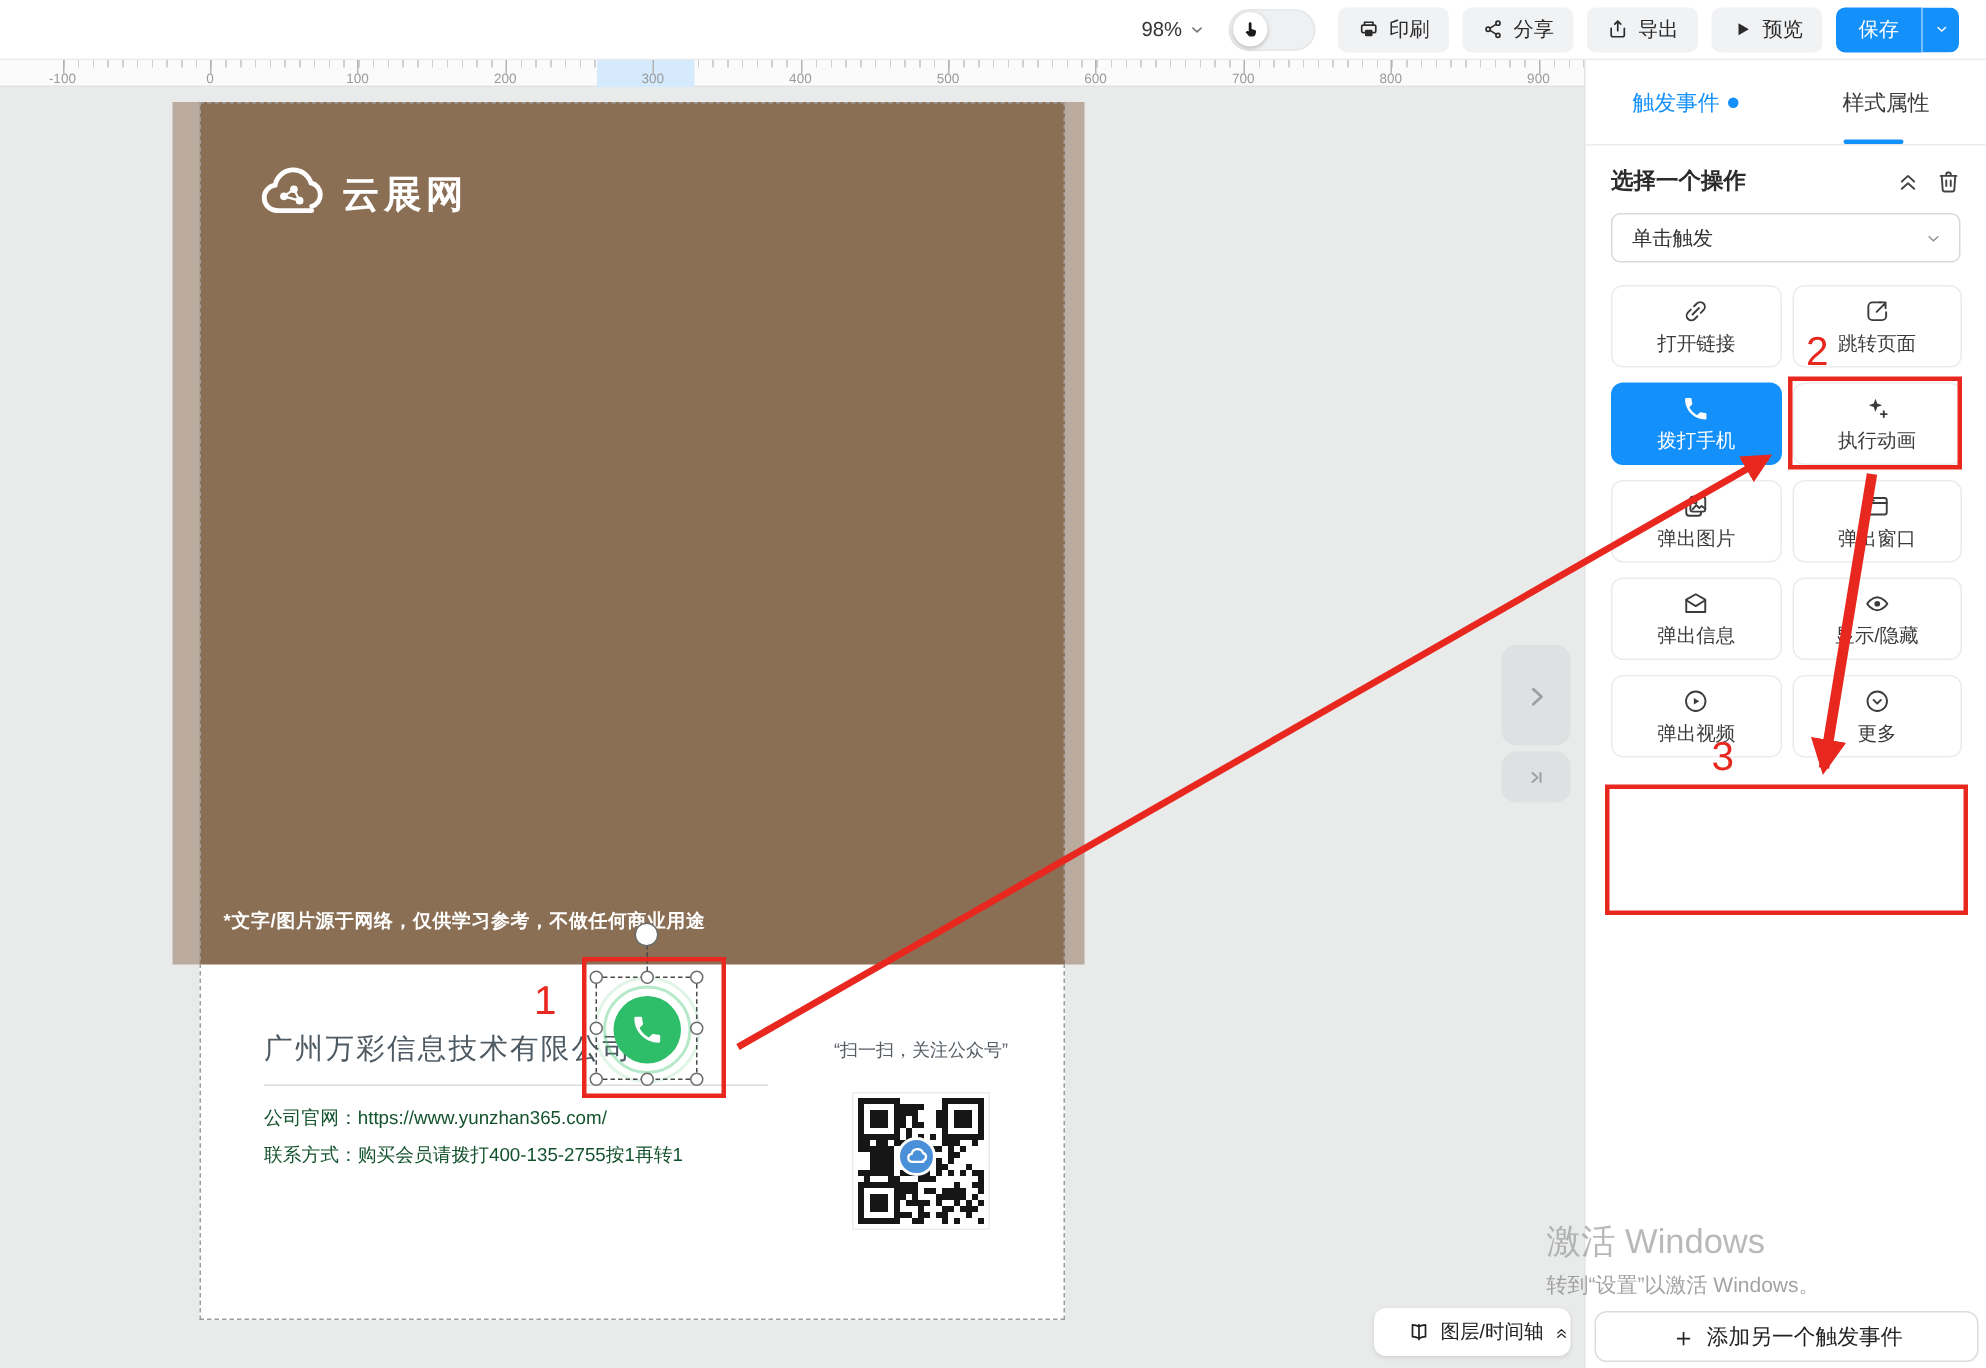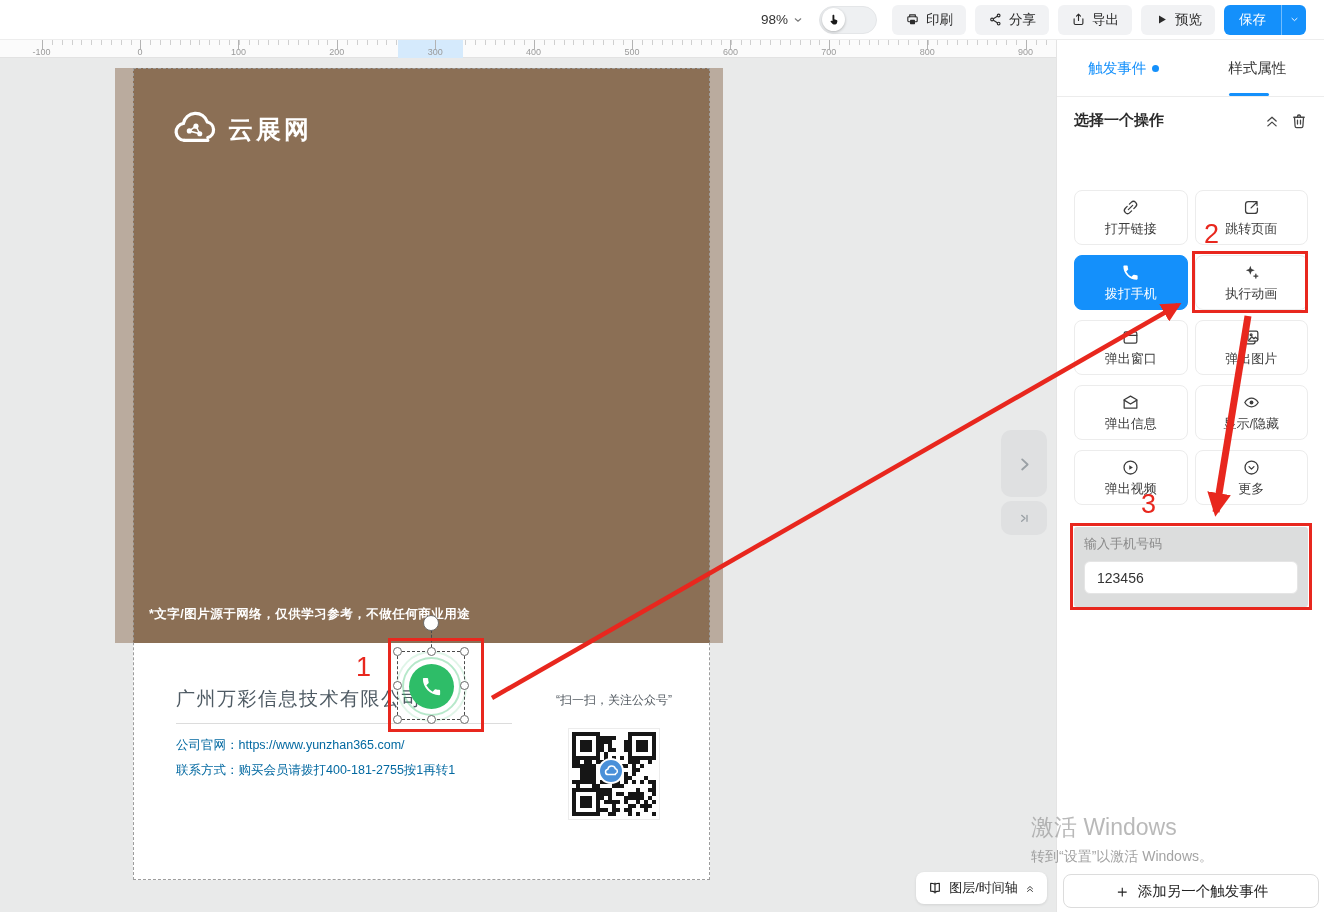--- a/index.html
+++ b/index.html
@@ -52,21 +52,21 @@
     border:1px dashed #9d9d9d;z-index:3;pointer-events:none;}
 
   .brand{position:absolute;left:172px;top:110px;display:flex;align-items:center;gap:10px;z-index:3;}
   .brand-text{color:#fff;font-size:25px;font-weight:600;letter-spacing:3px;}
   .disclaimer{position:absolute;left:149px;top:606px;z-index:3;color:#fff;font-size:12.5px;font-weight:700;letter-spacing:.5px;}
 
   .company{position:absolute;left:176px;top:686px;z-index:3;width:360px;}
   .company .cn{font-size:19px;color:#4e5a63;letter-spacing:1.5px;}
   .company .en{font-size:13.5px;color:#6a7580;margin-top:7px;letter-spacing:.2px;}
   .company .divider{width:336px;height:1px;background:#dcdcdc;margin-top:11px;}
-  .company .line{font-size:12.5px;color:#0369a1;line-height:25px;}
+  .company .line{font-size:12.5px;color:#14532d;line-height:25px;}
   .company .lines{margin-top:9px;}
 
   .qrcap{position:absolute;left:556px;top:692px;z-index:3;font-size:12px;color:#555c63;}
   .qr{position:absolute;left:568px;top:728px;width:92px;height:92px;background:#fff;
     border:1px solid #ececec;z-index:3;padding:3px;}
   .qr-inner{position:relative;width:84px;height:84px;}
   .qr-cell{position:absolute;width:4px;height:4px;background:#161616;}
   .qr-logo{position:absolute;left:29px;top:29px;width:26px;height:26px;border-radius:50%;
     background:#4a90d9;border:2px solid #fff;display:flex;align-items:center;justify-content:center;}
   .qr-logo svg{width:15px;height:12px;}
@@ -88,21 +88,21 @@
     background:#dfe0e1;z-index:4;display:flex;align-items:center;justify-content:center;cursor:pointer;}
   .pagenav-last{position:absolute;left:1001px;top:501px;width:46px;height:34px;border-radius:10px;
     background:#dfe0e1;z-index:4;display:flex;align-items:center;justify-content:center;cursor:pointer;}
   .pagenav-next svg,.pagenav-last svg{fill:none;stroke:#9aa0a5;stroke-width:2;stroke-linecap:round;stroke-linejoin:round;}
   .pagenav-next svg{width:22px;height:22px;}
   .pagenav-last svg{width:16px;height:16px;}
 
   
   .layers-btn{position:absolute;left:916px;top:872px;width:131px;height:32px;background:#fff;
     border:none;border-radius:8px;box-shadow:0 1px 3px rgba(0,0,0,.1);z-index:5;
-    display:flex;align-items:center;justify-content:center;gap:6px;font-size:13px;color:#222;
+    display:flex;align-items:center;justify-content:flex-end;gap:6px;font-size:13px;color:#222;
     cursor:pointer;font-family:inherit;}
   .layers-btn svg{fill:none;stroke:#222;stroke-width:1.7;stroke-linecap:round;stroke-linejoin:round;}
 
   
   .panel{position:absolute;left:1056px;top:40px;width:268px;height:872px;background:#fff;
     border-left:1px solid #e4e4e4;z-index:4;}
   .tabs{position:relative;height:57px;display:flex;border-bottom:1px solid #ececec;}
   .tab{flex:1;display:flex;align-items:center;justify-content:center;font-size:14.5px;color:#3a3a3a;cursor:pointer;gap:6px;}
   .tab.active{color:var(--accent);}
   .tab .dot{width:7px;height:7px;border-radius:50%;background:var(--accent);}
@@ -253,21 +253,21 @@
     </svg>
     <span class="brand-text">云展网</span>
   </div>
   <div class="disclaimer">*文字/图片源于网络，仅供学习参考，不做任何商业用途</div>
 
   <div class="company">
     <div class="cn">广州万彩信息技术有限公司</div>
     <div class="divider"></div>
     <div class="lines" id="info-lines">
         <div class="line">公司官网：https://www.yunzhan365.com/</div>
-        <div class="line">联系方式：购买会员请拨打400-181-2755按1再转1</div>
+        <div class="line">联系方式：购买会员请拨打400-135-2755按1再转1</div>
       </div>
   </div>
 
   <div class="qrcap">“扫一扫，关注公众号”</div>
   <div class="qr">
     <div class="qr-inner" id="qr-inner">
         <div class="qr-cell" style="left: 28px; top: 4px;"></div>
         <div class="qr-cell" style="left: 32px; top: 4px;"></div>
         <div class="qr-cell" style="left: 36px; top: 4px;"></div>
         <div class="qr-cell" style="left: 40px; top: 4px;"></div>
@@ -572,20 +572,26 @@
             <path d="m6.5 12 5.5-5 5.5 5M6.5 18.5l5.5-5 5.5 5"></path>
           </svg>
       </span>
       <span class="head-icon">
         <svg viewBox="0 0 24 24">
             <path d="M5 7h14M10 7V5.5A1.5 1.5 0 0 1 11.5 4h1A1.5 1.5 0 0 1 14 5.5V7m4 0-.8 12a2 2 0 0 1-2 1.9H8.8a2 2 0 0 1-2-1.9L6 7"></path>
             <path d="M10 11v5M14 11v5"></path>
           </svg>
       </span>
     </div>
+    <div class="select">
+      <span>单击触发</span>
+      <svg viewBox="0 0 24 24">
+          <path d="m6 9.5 6 5.5 6-5.5"></path>
+        </svg>
+    </div>
     <div class="agrid" id="action-grid">
         <div class="action-btn">
           <svg class="aicon" viewBox="0 0 24 24">
             <path d="M9.3 14.7 14.7 9.3M7.8 10.6l-2.3 2.3a3.9 3.9 0 0 0 5.6 5.6l2.3-2.3M16.2 13.4l2.3-2.3a3.9 3.9 0 0 0-5.6-5.6l-2.3 2.3"></path>
           </svg>
           <span>打开链接</span>
         </div>
         <div class="action-btn">
           <svg class="aicon" viewBox="0 0 24 24">
             <path d="M15 4.5H8A3.5 3.5 0 0 0 4.5 8v8A3.5 3.5 0 0 0 8 19.5h8a3.5 3.5 0 0 0 3.5-3.5v-3.2"></path>
@@ -598,39 +604,39 @@
             <path d="M6.62 10.79a15.05 15.05 0 0 0 6.59 6.59l2.2-2.2a1 1 0 0 1 1.02-.24c1.12.37 2.33.57 3.57.57a1 1 0 0 1 1 1V20a1 1 0 0 1-1 1C10.61 21 3 13.39 3 4a1 1 0 0 1 1-1h3.5a1 1 0 0 1 1 1c0 1.25.2 2.45.57 3.57a1 1 0 0 1-.25 1.02z" fill="currentColor" stroke="none"></path>
           </svg>
           <span>拨打手机</span>
         </div>
         <div class="action-btn">
           <svg class="aicon" viewBox="0 0 24 24">
             <path d="M10.5 3.5 12 7.6l4.1 1.5-4.1 1.5-1.5 4.1L9 10.6 4.9 9.1 9 7.6z" fill="currentColor" stroke="none"></path>
             <path d="M17.5 14v5M15 16.5h5"></path>
           </svg>
           <span>执行动画</span>
-        </div>
-        <div class="action-btn">
-          <svg class="aicon" viewBox="0 0 24 24">
-            <rect x="4" y="5" width="16" height="14" rx="2"></rect>
-            <path d="M4 9.2h16M6.6 7.1h2.5"></path>
-          </svg>
-          <span>弹出窗口</span>
         </div>
         <div class="action-btn">
           <svg class="aicon" viewBox="0 0 24 24">
             <rect x="7.5" y="4" width="12.5" height="12.5" rx="2"></rect>
             <path d="M16.5 16.5v1A2.5 2.5 0 0 1 14 20H6.5A2.5 2.5 0 0 1 4 17.5V10a2.5 2.5 0 0 1 2.5-2.5h1"></path>
             <circle cx="11.5" cy="8.5" r="1.2"></circle>
             <path d="m9.5 14.5 3-3.5 2.5 2.5 2-1.8 3 2.4"></path>
           </svg>
           <span>弹出图片</span>
         </div>
         <div class="action-btn">
           <svg class="aicon" viewBox="0 0 24 24">
+            <rect x="4" y="5" width="16" height="14" rx="2"></rect>
+            <path d="M4 9.2h16M6.6 7.1h2.5"></path>
+          </svg>
+          <span>弹出窗口</span>
+        </div>
+        <div class="action-btn">
+          <svg class="aicon" viewBox="0 0 24 24">
             <path d="M4 8.5 12 4l8 4.5V19H4z"></path>
             <path d="m4 9 8 5 8-5"></path>
           </svg>
           <span>弹出信息</span>
         </div>
         <div class="action-btn">
           <svg class="aicon" viewBox="0 0 24 24">
             <path d="M3.5 12S7 6.5 12 6.5 20.5 12 20.5 12 17 17.5 12 17.5 3.5 12 3.5 12z"></path>
             <circle cx="12" cy="12" r="2.4" fill="currentColor" stroke="none"></circle>
           </svg>
@@ -644,24 +650,20 @@
           <span>弹出视频</span>
         </div>
         <div class="action-btn">
           <svg class="aicon" viewBox="0 0 24 24">
             <circle cx="12" cy="12" r="8.2"></circle>
             <path d="m8.9 10.9 3.1 3.1 3.1-3.1"></path>
           </svg>
           <span>更多</span>
         </div>
       </div>
-    <div class="input-group">
-      <div class="input-label">输入手机号码</div>
-      <input class="phone-input" type="text" value="123456" style="">
-    </div>
     <button class="add-trigger">
       <span class="plus">＋</span>
       <span>添加另一个触发事件</span>
     </button>
   </aside>
 
   <div class="anno-box" id="anno-box-1"></div>
   <div class="anno-box" id="anno-box-2"></div>
   <div class="anno-box" id="anno-box-3"></div>
   <div class="anno-num" id="anno-num-1">1</div>

